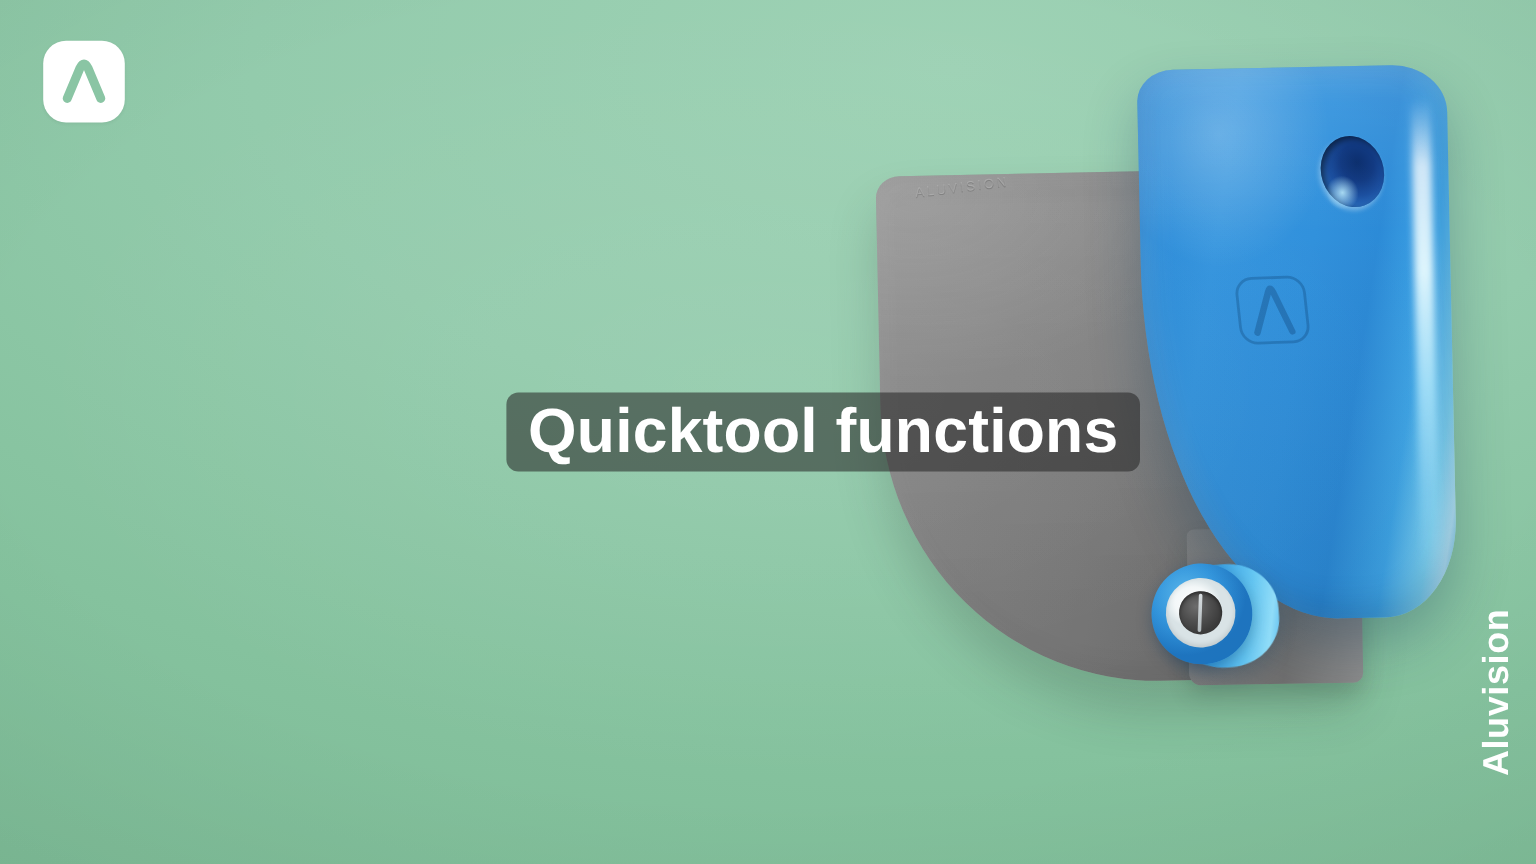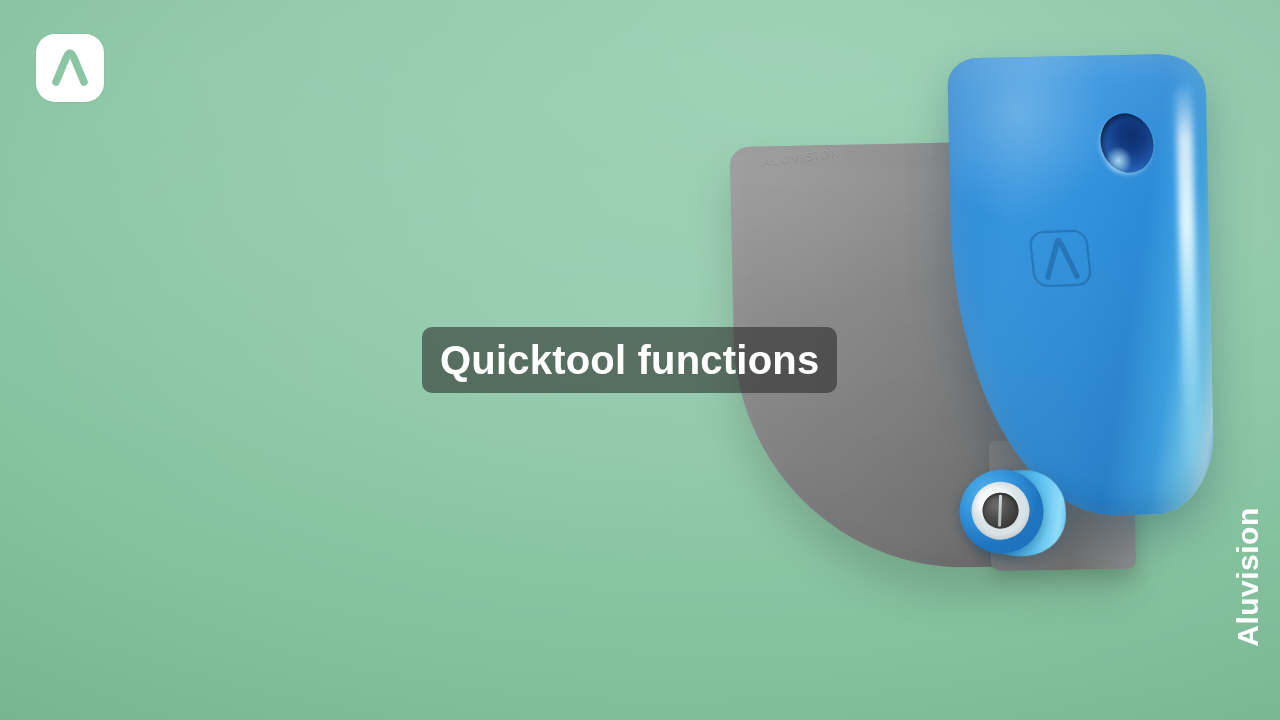--- a/index.html
+++ b/index.html
@@ -272,21 +272,21 @@
     top: 327px;
     height: 66px;
     padding: 0 18px;
     display: flex;
     align-items: center;
     border-radius: 10px;
     background: rgba(38,38,38,0.56);
   }
   .title-band .title-text {
     color: #ffffff;
-    font-size: 40px;
+    font-size: 52px;
     font-weight: bold;
     letter-spacing: 0.2px;
     line-height: 1;
     white-space: nowrap;
   }
 
   
   .brand-vertical {
     position: absolute;
     right: 10px;

